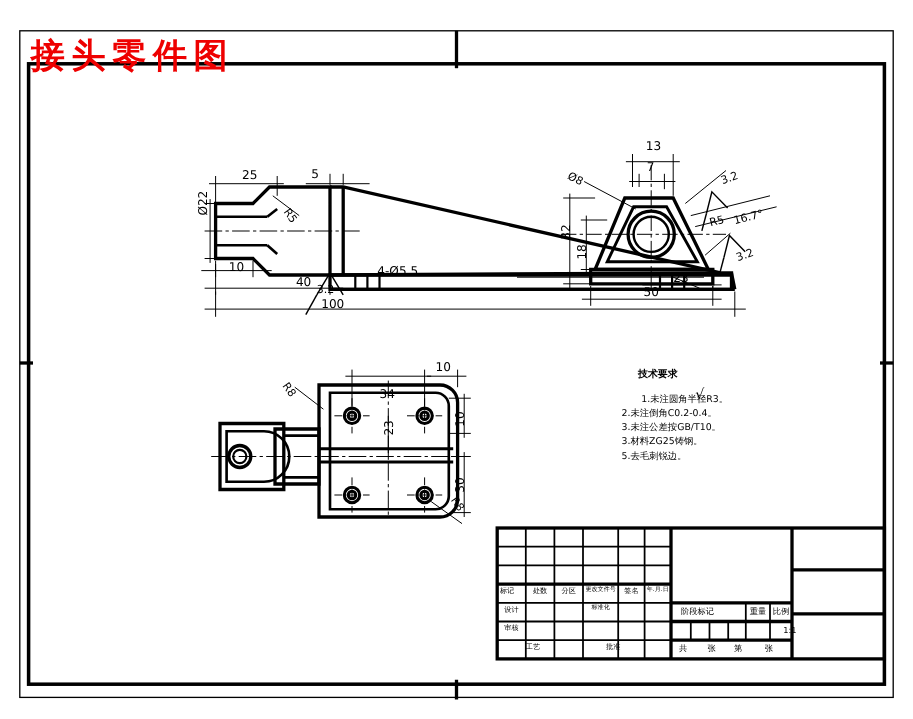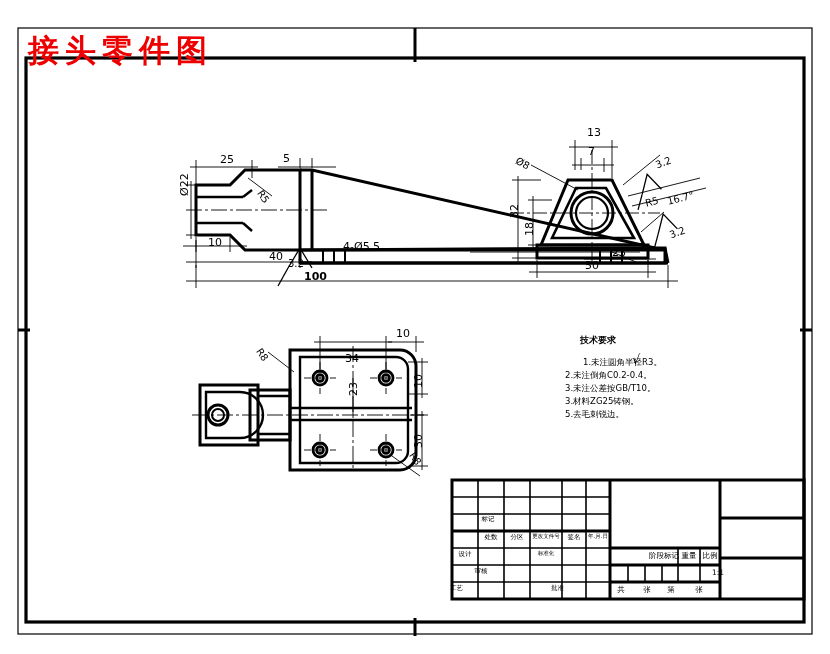--- a/index.html
+++ b/index.html
@@ -266,21 +266,21 @@
     </g>
   </svg>
 
   <div class="title-text">接头零件图</div>
 
   <div class="lbl dim" style="left:220px;top:153px;">25</div>
   <div class="lbl dim" style="left:283px;top:152px;">5</div>
   <div class="lbl dim" style="left:178px;top:196px;transform:rotate(-90deg);transform-origin:left top;">Ø22</div>
   <div class="lbl dim" style="left:208px;top:236px;">10</div>
   <div class="lbl dim" style="left:241px;top:250px;margin-left:28px;">40</div>
-  <div class="lbl dim" style="left:304px;top:270px;font-weight:bold;">100</div>
+  <div class="lbl dim" style="left:292px;top:270px;">100</div>
   <div class="lbl dimsm" style="left:264px;top:188px;transform:rotate(55deg);transform-origin:left top;">R5</div>
   <div class="lbl dim" style="left:343px;top:240px;">4-Ø5.5</div>
   <div class="lbl dimsm" style="left:288px;top:258px;">3.2</div>
 
   <div class="lbl dim" style="left:587px;top:126px;">13</div>
   <div class="lbl dim" style="left:588px;top:145px;">7</div>
   <div class="lbl dimsm" style="left:519px;top:155px;transform:rotate(28deg);transform-origin:left top;">Ø8</div>
   <div class="lbl dim" style="left:508px;top:218px;transform:rotate(-90deg);transform-origin:left top;">32</div>
   <div class="lbl dim" style="left:523px;top:236px;transform:rotate(-90deg);transform-origin:left top;">18</div>
   <div class="lbl dim" style="left:612px;top:246px;">23</div>
@@ -299,34 +299,34 @@
   <div class="lbl dimsm" style="left:416px;top:450px;transform:rotate(55deg);transform-origin:left top;">R8</div>
 
   <div class="notes-h cn" style="left:580px;top:334px;">技术要求</div>
   <div class="notes-l cn" style="left:583px;top:357px;">1.未注圆角半径R3。</div>
   <div class="notes-l cn" style="left:565px;top:370px;">2.未注倒角C0.2-0.4。</div>
   <div class="notes-l cn" style="left:565px;top:383px;">3.未注公差按GB/T10。</div>
   <div class="notes-l cn" style="left:565px;top:396px;">3.材料ZG25铸钢。</div>
   <div class="notes-l cn" style="left:565px;top:409px;">5.去毛刺锐边。</div>
   <div class="notes-l cn" style="left:632px;top:352px;font-size:13px;">√</div>
 
-  <div class="tbcell" style="left:452px;top:516px;width:18px;padding-left:27px;">标记</div>
+  <div class="tbcell" style="left:452px;top:534px;width:18px;">标记</div>
   <div class="tbcell" style="left:478px;top:534px;width:26px;">处数</div>
   <div class="tbcell" style="left:504px;top:534px;width:26px;">分区</div>
   <div class="tbcell" style="left:530px;top:534px;width:32px;font-size:5.5px;">更改文件号</div>
   <div class="tbcell" style="left:562px;top:534px;width:24px;">签名</div>
   <div class="tbcell" style="left:586px;top:534px;width:24px;font-size:5.5px;">年.月.日</div>
 
   <div class="tbcell" style="left:452px;top:551px;width:26px;">设计</div>
   <div class="tbcell" style="left:530px;top:551px;width:32px;font-size:5.5px;">标准化</div>
-  <div class="tbcell" style="left:452px;top:568px;width:26px;margin-left:16px;">审核</div>
-  <div class="tbcell" style="left:432px;top:585px;width:49px;">工艺</div>
+  <div class="tbcell" style="left:452px;top:568px;width:26px;">审核</div>
+  <div class="tbcell" style="left:460px;top:585px;width:49px;">工艺</div>
   <div class="tbcell" style="left:530px;top:585px;width:55px;">批准</div>
 
-  <div class="tbcell big" style="left:622px;top:552px;width:84px;">阶段标记</div>
+  <div class="tbcell big" style="left:592px;top:552px;width:84px;">阶段标记</div>
   <div class="tbcell big" style="left:678px;top:552px;width:22px;">重量</div>
   <div class="tbcell big" style="left:700px;top:552px;width:20px;">比例</div>
   <div class="tbcell big" style="left:700px;top:569px;width:36px;">1:1</div>
 
   <div class="tbcell big" style="left:614px;top:586px;width:14px;">共</div>
   <div class="tbcell big" style="left:640px;top:586px;width:14px;">张</div>
   <div class="tbcell big" style="left:664px;top:586px;width:14px;">第</div>
   <div class="tbcell big" style="left:692px;top:586px;width:14px;">张</div>
 
 </div>

